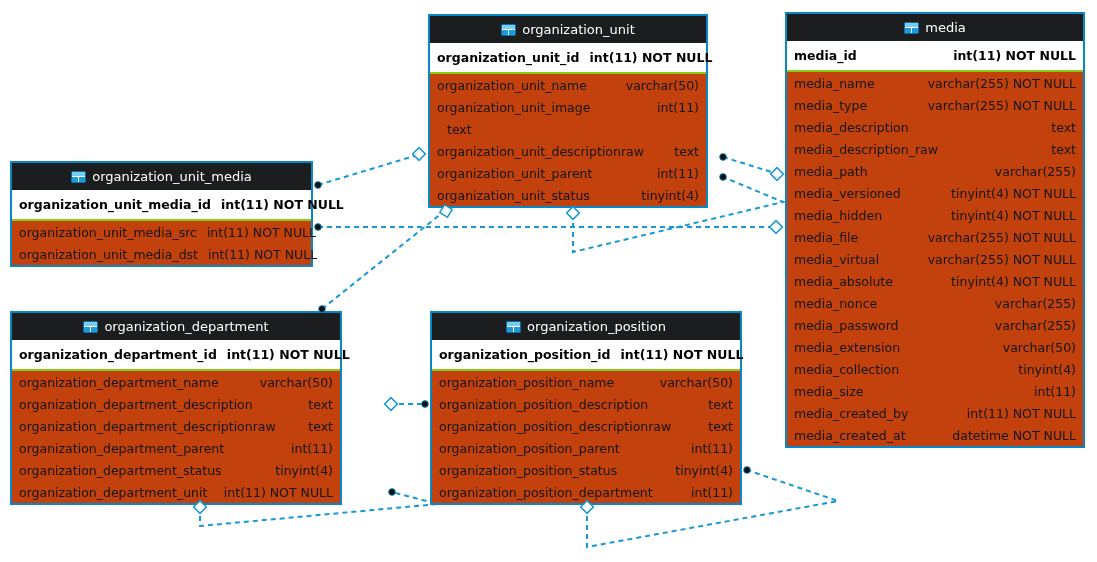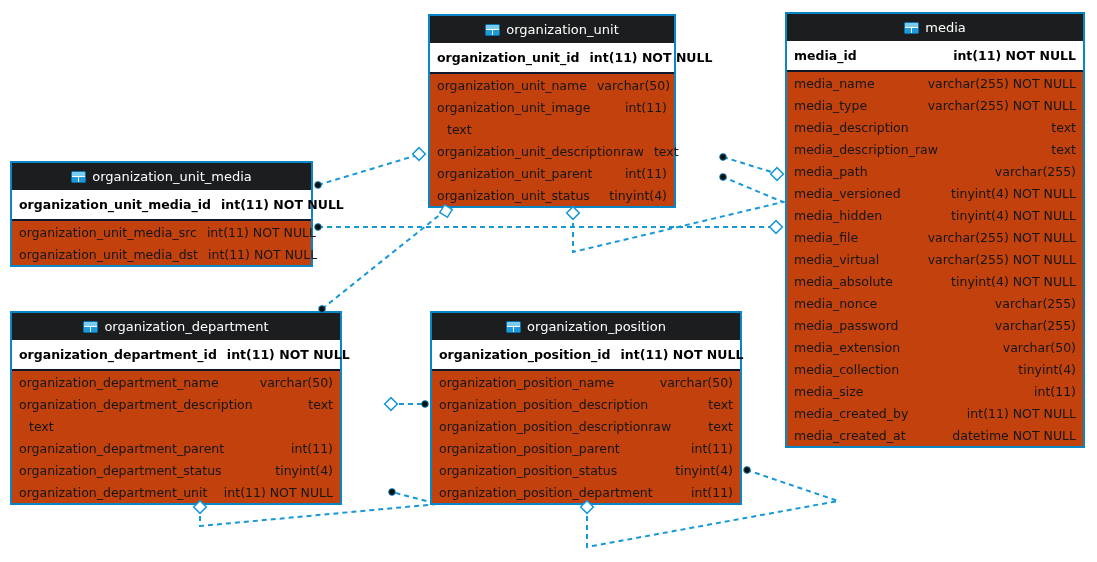--- a/index.html
+++ b/index.html
@@ -13,21 +13,21 @@
       border:2px solid #0a86c6;box-sizing:border-box;
       box-shadow:0 0 0 1px #ffffff inset;}
   .table-header{height:27px;background:#1b1d1e;color:#ffffff;
       display:flex;align-items:center;justify-content:center;gap:6px;
       font-size:13px;white-space:nowrap;overflow:hidden;}
   .table-icon{display:inline-flex;align-items:center;}
   .table-row{display:flex;justify-content:space-between;align-items:center;
       height:22px;padding:0 7px;font-size:12.5px;color:#161616;
       white-space:nowrap;background:#c2410c;}
   .table-row.pk-row{height:29px;font-weight:bold;background:#ffffff;
-      border-bottom:2px solid #0f172a;color:#000;}
+      border-bottom:2px solid #84cc16;color:#000;}
   .col-name{text-align:left;}
   .col-type{text-align:right;margin-left:10px;}
 </style>
 </head>
 <body>
 
 <div class="canvas">
   <svg class="layer" id="lines-layer">
       <polyline points="318,185 421,154" fill="none" stroke="#1798d6" stroke-width="2" stroke-dasharray="5 4"></polyline>
       <polyline points="318,227 777,227" fill="none" stroke="#1798d6" stroke-width="2" stroke-dasharray="5 4"></polyline>
@@ -50,21 +50,21 @@
       <circle cx="723" cy="157" r="3.4" fill="#0e1112" stroke="#1798d6" stroke-width="0.8"></circle>
       <rect x="772.5" y="169.5" width="9" height="9" fill="#ffffff" stroke="#1798d6" stroke-width="1.5" transform="rotate(45 777 174)"></rect>
       <rect x="386.5" y="399.5" width="9" height="9" fill="#ffffff" stroke="#1798d6" stroke-width="1.5" transform="rotate(45 391 404)"></rect>
       <circle cx="425" cy="404" r="3.4" fill="#0e1112" stroke="#1798d6" stroke-width="0.8"></circle>
       <rect x="195.5" y="502.5" width="9" height="9" fill="#ffffff" stroke="#1798d6" stroke-width="1.5" transform="rotate(45 200 507)"></rect>
       <circle cx="392" cy="492" r="3.4" fill="#0e1112" stroke="#1798d6" stroke-width="0.8"></circle>
       <rect x="582.5" y="502.5" width="9" height="9" fill="#ffffff" stroke="#1798d6" stroke-width="1.5" transform="rotate(45 587 507)"></rect>
       <circle cx="747" cy="470" r="3.4" fill="#0e1112" stroke="#1798d6" stroke-width="0.8"></circle>
     </svg>
   <div id="nodes">
-      <div class="table-node" style="left: 428px; top: 14px; width: 248px;">
+      <div class="table-node" style="left: 428px; top: 14px; width: 280px;">
         <div class="table-header">
           <span class="table-icon">
             <svg width="15" height="12" viewBox="0 0 15 12">
               <rect x="0.5" y="0.5" width="14" height="11" rx="1" fill="#1e9ad8" stroke="#0c6ea6"></rect>
               <rect x="1" y="1" width="13" height="4" fill="#7accee"></rect>
               <line x1="7.5" y1="5" x2="7.5" y2="11" stroke="#ffffff" stroke-width="1"></line>
               <line x1="1" y1="5.5" x2="14" y2="5.5" stroke="#ffffff" stroke-width="1"></line>
             </svg>
           </span>
           <span>organization_unit</span>
@@ -225,20 +225,21 @@
         </div>
         <div class="table-row">
           <span class="col-name">organization_department_name</span>
           <span class="col-type">varchar(50)</span>
         </div>
         <div class="table-row">
           <span class="col-name">organization_department_description</span>
           <span class="col-type">text</span>
         </div>
         <div class="table-row">
+          <span class="col-name">organization_department_descriptionraw</span>
           <span class="col-type">text</span>
         </div>
         <div class="table-row">
           <span class="col-name">organization_department_parent</span>
           <span class="col-type">int(11)</span>
         </div>
         <div class="table-row">
           <span class="col-name">organization_department_status</span>
           <span class="col-type">tinyint(4)</span>
         </div>

